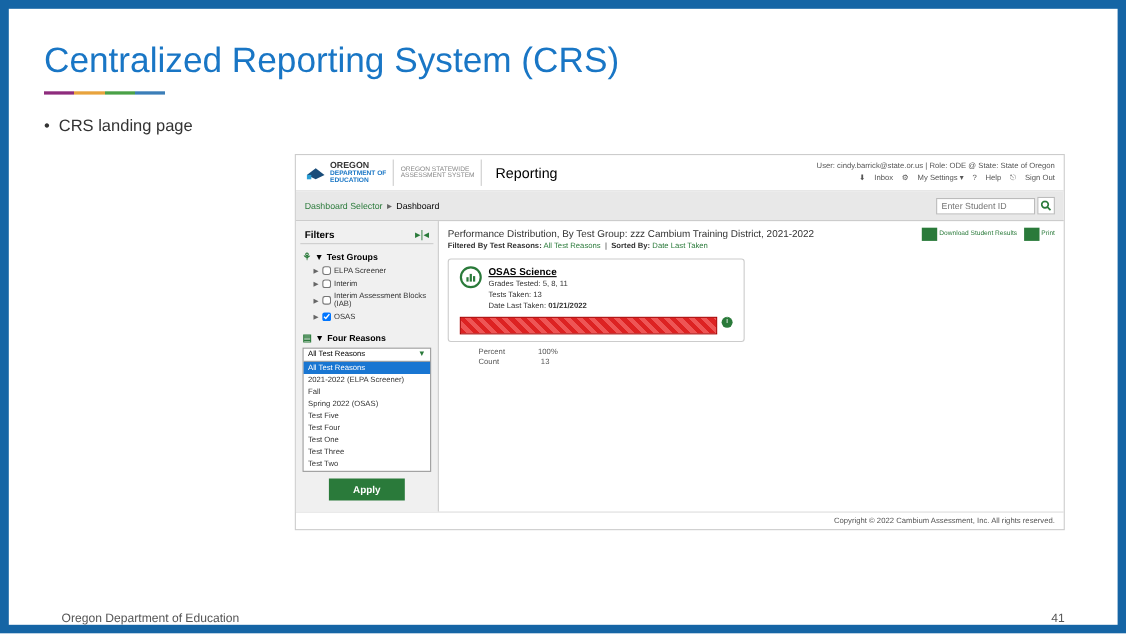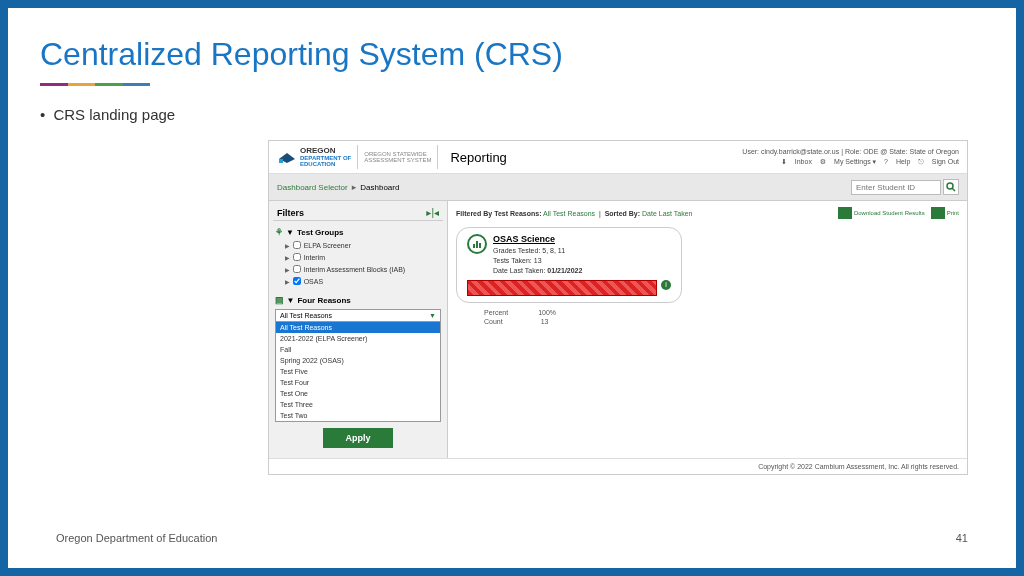--- a/index.html
+++ b/index.html
@@ -2,41 +2,41 @@
 <html><head>
 <meta charset="utf-8">
 <style>
 *{box-sizing:border-box;margin:0;padding:0;font-family:Arial,sans-serif}
 body{background:#fff;width:1024px;height:576px;position:relative;overflow:hidden}
 .slide{border:8px solid #1565a5;width:100%;height:100%;padding:28px 40px 20px 32px;position:relative}
 .title{color:#1976c5;font-size:32px;font-weight:400;margin-bottom:10px}
 .rule{height:3px;width:110px;background:linear-gradient(to right,#8e2c7d 0%,#8e2c7d 25%,#e8a33d 25%,#e8a33d 50%,#4aa147 50%,#4aa147 75%,#3b7eb8 75%);margin-bottom:20px}
 .bullet{font-size:15px;color:#333;margin-bottom:10px}
 .bullet::before{content:"• ";margin-right:4px}
-.footer{position:absolute;bottom:24px;left:48px;right:48px;font-size:11px;color:#555;display:flex;justify-content:space-between}
+.footer{position:absolute;bottom:0;left:48px;right:48px;font-size:11px;color:#555;display:flex;justify-content:space-between}
 .app{position:absolute;right:48px;top:132px;width:700px;border:1px solid #ccc;background:#fff;font-size:9px}
 .app-hdr{display:flex;align-items:center;padding:4px 8px;border-bottom:1px solid #ddd}
 .logo{display:flex;align-items:center;gap:3px}
 .logo-txt{font-size:7px;line-height:1;color:#333}
 .logo-title{font-weight:bold;font-size:8px}
 .logo-sub{color:#1976c5;font-size:6px;font-weight:bold}
 .vline{width:1px;height:24px;background:#ccc;margin:0 6px}
 .sys{font-size:6px;color:#888;line-height:1}
 .reporting{font-size:13px;margin-left:6px}
 .userbar{margin-left:auto;text-align:right;font-size:7px;color:#555}
 .toolbar{font-size:7px;color:#555;margin-top:3px}
 .toolbar span{margin-left:6px}
 .bread{background:#e8e8e8;padding:5px 8px;display:flex;align-items:center;border-bottom:1px solid #ccc}
 .bread a{color:#2a7a3a;font-size:8px}
 .bread-sep{margin:0 4px;color:#666}
 .search{margin-left:auto;display:flex;align-items:flex-end}
 .search input{font-size:8px;padding:2px 4px;width:90px;border:1px solid #bbb;background:#fff}
 .search-btn{width:16px;height:16px;border:1px solid #bbb;background:#fff;display:flex;align-items:center;justify-content:center;margin-left:2px;color:#2a7a3a;font-size:10px}
 .body{display:flex}
-.filters{width:179px;background:#f0f0f0;border-right:1px solid #ccc;padding:4px}
+.filters{width:130px;background:#f0f0f0;border-right:1px solid #ccc;padding:4px}
 .filters-hdr{display:flex;align-items:center;justify-content:space-between;padding:2px 4px;border-bottom:1px solid #ccc;margin-bottom:4px}
 .filters-hdr b{font-size:9px}
 .collapse-icon{color:#2a7a3a;font-size:10px}
 .fsection{margin:2px 0 6px 0}
 .fsection-hdr{font-size:8px;font-weight:bold;padding:2px;display:flex;align-items:center;gap:3px}
 .fsection-hdr .sicon{color:#2a7a3a;font-size:9px}
 .tgroup{font-size:7px;padding:2px 2px 2px 12px;display:flex;align-items:center;gap:3px;color:#333}
 .tgroup .tri{color:#666;font-size:6px}
 .tgroup input{width:8px;height:8px}
 .dd{background:#fff;border:1px solid #999;margin:2px}
@@ -47,21 +47,21 @@
 .apply{background:#2a7a3a;color:#fff;border:none;padding:5px 22px;font-size:9px;font-weight:bold;margin:6px auto;display:block;cursor:pointer}
 .main{flex:1;padding:6px 8px}
 .main-hdr{display:flex;align-items:flex-start}
 .main-title{font-size:9px;color:#333;flex:1}
 .main-sub{font-size:7px;color:#333;margin-top:3px}
 .main-sub b{color:#333}
 .main-sub .grn{color:#2a7a3a}
 .actions{display:flex;gap:6px}
 .action{display:flex;align-items:center;gap:2px;font-size:6px;color:#2a7a3a}
 .action-icon{width:14px;height:12px;background:#2a7a3a;display:inline-block}
-.card{border:1px solid #ccc;margin-top:8px;padding:6px 10px;width:226px;border-radius:13px;position:relative}
+.card{border:1px solid #ccc;margin-top:8px;padding:6px 10px;width:270px;border-radius:3px;position:relative}
 .card-hdr{display:flex;gap:6px}
 .card-icon{width:20px;height:20px;border:2px solid #2a7a3a;border-radius:50%;display:flex;align-items:center;justify-content:center;color:#2a7a3a;font-size:8px}
 .card-title{font-size:9px;font-weight:bold;text-decoration:underline}
 .card-line{font-size:7px;margin-top:3px;color:#333}
 .bar{height:16px;background:repeating-linear-gradient(45deg,#d22 0,#d22 4px,#e55 4px,#e55 8px);margin-top:6px;border:1px solid #a00}
 .info-i{display:inline-block;width:10px;height:10px;border-radius:50%;background:#2a7a3a;color:#fff;text-align:center;font-size:7px;line-height:10px;margin-left:4px;vertical-align:middle}
 .stats{display:flex;gap:30px;margin-top:6px;font-size:7px;color:#555;margin-left:28px}
 .stats div{text-align:center}
 .copy{text-align:right;font-size:7px;color:#555;padding:4px 8px;border-top:1px solid #ddd}
 </style>
@@ -169,20 +169,21 @@
                 <div class="dd-opt">Test Two</div>
               </div>
           </div>
         </div>
         <button class="apply">Apply</button>
       </div>
 
       <div class="main">
         <div class="main-hdr">
           <div style="flex:1">
+            <div class="main-title">Performance Distribution, By Test Group: zzz Cambium Training District, 2021-2022</div>
             <div class="main-sub">
               <b>Filtered By</b>&nbsp;<b>Test Reasons:</b> <span class="grn">All Test Reasons</span> &nbsp;|&nbsp; <b>Sorted By:</b>&nbsp;<span class="grn">Date Last Taken</span>
             </div>
           </div>
           <div class="actions">
             <div class="action">
                 <span class="action-icon"></span>
                 <span>Download Student Results</span>
               </div>
             <div class="action">

